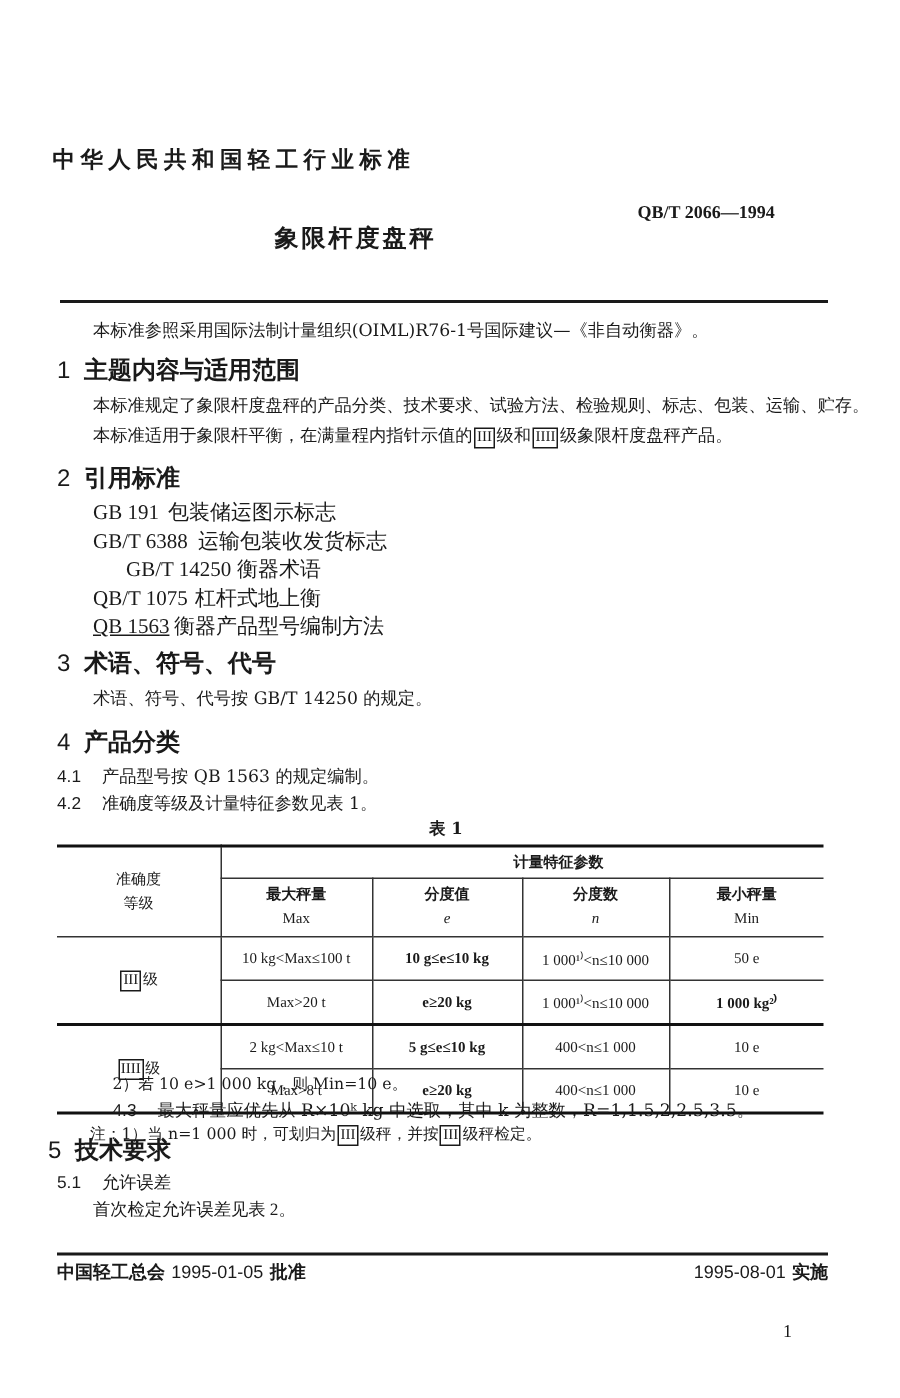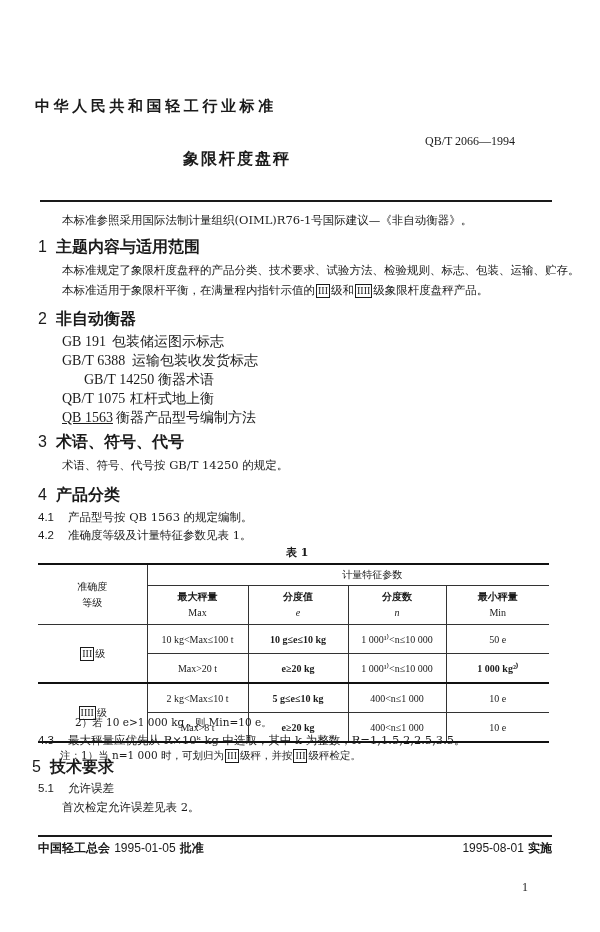--- a/index.html
+++ b/index.html
@@ -7,21 +7,21 @@
       width: 600px; height: 932px; position: relative; overflow: hidden;
       font-family: "DejaVu Serif", "Liberation Serif", serif;
       color: #1a1a1a;
     }
     .abs { position: absolute; }
     .sans { font-family: "DejaVu Sans", "Liberation Sans", sans-serif; }
     .cond { font-family: "Liberation Sans", "DejaVu Sans", sans-serif; }
 
     .hdr-org { left: 35px; top: 97px; font-size: 15px; font-weight: bold; letter-spacing: 3.6px; }
     .hdr-code { left: 425px; top: 134px; font-size: 12px; }
-    .hdr-code b { font-family: "Liberation Serif", serif; font-weight: normal; margin-top: 40px; }
+    .hdr-code b { font-family: "Liberation Serif", serif; font-weight: bold; margin-top: 40px; }
     .hdr-title { left: 183px; top: 149px; font-size: 16px; font-weight: bold; letter-spacing: 2px; }
 
     .rule { height: 2px; background: #1a1a1a; }
     .rule-top { left: 40px; top: 200px; width: 512px; }
     .rule-foot { left: 38px; top: 835px; width: 514px; height: 1.5px; }
 
     .p { font-size: 11.5px; line-height: 17px; white-space: nowrap; }
     .h { font-size: 16px; font-weight: bold; white-space: nowrap; }
     .h .num { font-family: "Liberation Sans", sans-serif; font-weight: normal; display: inline-block; width: 18px; }
 
@@ -61,21 +61,21 @@
 
 <div class="abs h sans" style="left:38px; top:237px;">
   <span class="num">1</span><span>主题内容与适用范围</span>
 </div>
 <div class="abs p" style="left:62px; top:262px;">本标准规定了象限杆度盘秤的产品分类、技术要求、试验方法、检验规则、标志、包装、运输、贮存。</div>
 <div class="abs p" style="left:62px; top:282px;">
   <span>本标准适用于象限杆平衡，在满量程内指针示值的</span><span class="box">III</span><span>级和</span><span class="box">IIII</span><span>级象限杆度盘秤产品。</span>
 </div>
 
 <div class="abs h sans" style="left:38px; top:309px;">
-  <span class="num">2</span><span>非自动衡器</span>
+  <span class="num">2</span><span>引用标准</span>
 </div>
 <div class="ref-row" style="top:333px;"><span class="code" style="width:50px;">GB 191</span><span>包装储运图示标志</span></div>
 <div class="ref-row" style="top:352px;"><span class="code" style="width:70px;">GB/T 6388</span><span>运输包装收发货标志</span></div>
 <div class="ref-row" style="top:371px;"><span class="code" style="width:74px;margin-left:22px;">GB/T 14250</span><span>衡器术语</span></div>
 <div class="ref-row" style="top:390px;"><span class="code" style="width:68px;">QB/T 1075</span><span>杠杆式地上衡</span></div>
 <div class="ref-row" style="top:409px;"><span class="code" style="width:54px;text-decoration:underline;">QB 1563</span><span>衡器产品型号编制方法</span></div>
 
 <div class="abs h sans" style="left:38px; top:432px;">
   <span class="num">3</span><span>术语、符号、代号</span>
 </div>
@@ -99,21 +99,21 @@
       <col style="width:100px">
       <col style="width:98px">
       <col style="width:103px">
   </colgroup>
   <tbody>
       <tr>
     <td rowspan="2" class="hd">
       <span class="sub">准确度</span>
       <span class="sub">等级</span>
     </td>
-    <td colspan="4" class="hd" style="height:20px; font-weight:normal;padding-left:48px;">计量特征参数</td>
+    <td colspan="4" class="hd" style="height:20px; font-weight:bold;padding-left:48px;">计量特征参数</td>
   </tr>
   <tr>
     <td class="hd" style="height:38px;">
           <span class="hl">最大秤量</span>
           <span class="sub">Max</span>
         </td>
     <td class="hd">
           <span class="hl">分度值</span>
           <span class="sub" style="font-style:italic;">e</span>
         </td>
@@ -154,30 +154,30 @@
   </tr>
 </tbody>
   </table>
 
 <div class="abs note" style="left:60px; top:730px;margin-top:19px;">
   <span>注：1）当 n=1 000 时，可划归为</span><span class="box">III</span><span>级秤，并按</span><span class="box">III</span><span>级秤检定。</span>
 </div>
 <div class="abs note" style="left:75px; top:716px;">2）若 10 e&gt;1 000 kg，则 Min=10 e。</div>
 
 <div class="abs p" style="left:38px; top:732px;">
-  <span class="cond" style="display:inline-block; width:30px;">4.3</span><span>最大秤量应优先从 R×10ᵏ kg 中选取，其中 k 为整数，R=1,1.5,2,2.5,3.5。</span>
+  <span class="cond" style="display:inline-block; width:30px;margin-left:37px;">4.3</span><span>最大秤量应优先从 R×10ᵏ kg 中选取，其中 k 为整数，R=1,1.5,2,2.5,3.5。</span>
 </div>
 
 <div class="abs h sans" style="left:32px; top:757px;">
   <span class="num">5</span><span>技术要求</span>
 </div>
 <div class="abs p" style="left:38px; top:780px;">
   <span class="cond" style="display:inline-block; width:30px;">5.1</span><span>允许误差</span>
 </div>
-<div class="abs p" style="left:62px; top:799px;">首次检定允许误差见表 2。</div>
+<div class="abs p" style="left:62px; top:799px;font-family:Liberation Serif, serif;">首次检定允许误差见表 2。</div>
 
 <div class="abs rule rule-foot"></div>
 <div class="abs foot sans" style="left:38px; top:840px;text-align:center;">
   <span>中国轻工总会</span>
   <span class="d">1995-01-05</span>
   <span>批准</span>
 </div>
 <div class="abs foot sans" style="right:48px; top:840px;">
   <span class="d">1995-08-01</span>
   <span>实施</span>

